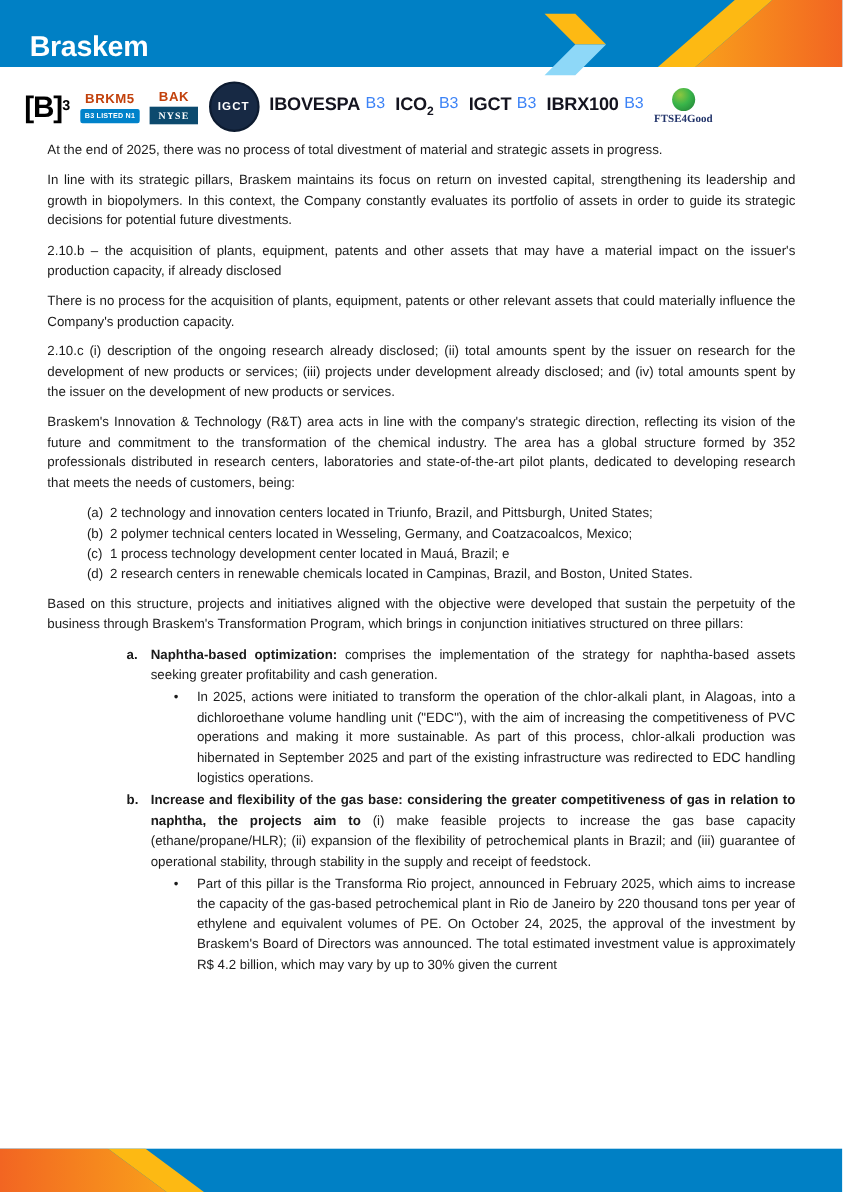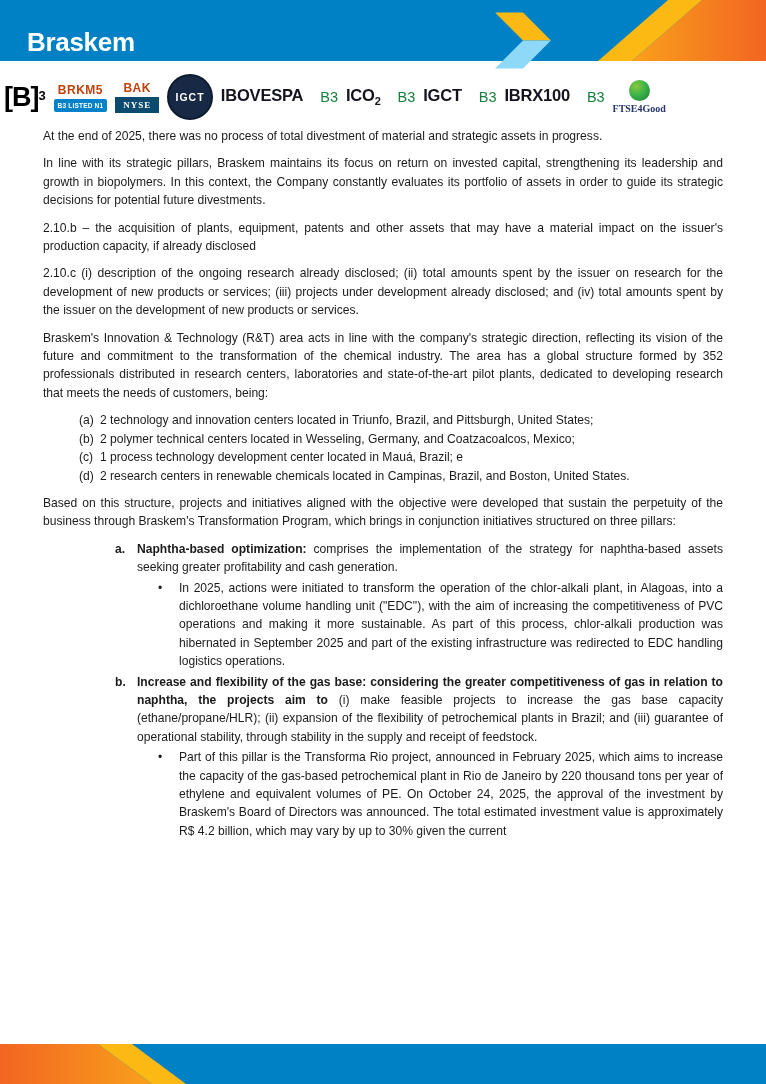--- a/index.html
+++ b/index.html
@@ -7,33 +7,33 @@
   .page{position:relative;width:766px;height:1084px;margin:0 auto;background:#ffffff;overflow:hidden}
 
   
   .page-header{position:absolute;top:0;left:0;width:646px;height:61px}
   .page-header svg{display:block;width:766px;height:61px}
   .brand{position:absolute;left:27px;top:13px;display:flex;align-items:center;gap:5px}
   .brand-text{color:#ffffff;font-size:26px;font-weight:700;letter-spacing:-0.3px}
   .brand-mark{margin-top:-3px}
 
   
-  .logo-strip{position:absolute;top:70px;left:0;width:670px;height:54px;display:flex;align-items:center;justify-content:space-between;padding:0 4px}
+  .logo-strip{position:absolute;top:70px;left:0;width:670px;height:54px;display:flex;align-items:center;justify-content:space-between;padding:0 22px}
   .b3-logo{color:#000}
   .b3-main{font-size:27px;font-weight:700;letter-spacing:-1px}
   .b3-sup{font-size:13px;font-weight:700}
   .ticker-badge{text-align:center}
   .ticker{font-size:12px;font-weight:700;color:#c2410c;letter-spacing:0.5px}
   .listing-pill{margin-top:2px;background:#0082ca;color:#fff;font-size:6.5px;font-weight:700;padding:3px 4px;border-radius:2px;letter-spacing:0.2px;white-space:nowrap}
   .nyse-pill{margin-top:2px;background:#0c4a6e;color:#fff;font-size:9px;font-weight:700;padding:3px 8px;font-family:"Liberation Serif",serif;letter-spacing:1px}
   .xbrk-circle{width:46px;height:46px;border-radius:50%;background:#172944;color:#fff;display:flex;align-items:center;justify-content:center;font-size:10.5px;font-weight:700;letter-spacing:1px;border:2px solid #0d1b30}
-  .index-logo{display:flex;align-items:center;gap:17px}
+  .index-logo{display:flex;align-items:flex-start;gap:5px}
   .index-name{font-size:16.5px;font-weight:800;color:#14141f;letter-spacing:-0.2px}
   .index-sub{font-size:11px;font-weight:800}
-  .index-b3{font-size:14.5px;color:#15803d;font-weight:500}
+  .index-b3{font-size:14.5px;color:#3b82f6;font-weight:500}
   .ftse-logo{text-align:left}
   .ftse-globe{width:21px;height:21px;border-radius:50%;margin:0 auto;background:radial-gradient(circle at 35% 30%,#8dc63f 0%,#39b54a 45%,#1e7a34 100%)}
   .ftse-text{margin-top:2px;font-size:10px;font-weight:700;color:#23356b;font-family:"Liberation Serif",serif}
 
   
   .doc-body{position:absolute;top:127px;left:43px;width:680px;height:917px;overflow:hidden;font-size:12.1px;line-height:18.4px;color:#1b1b1b;text-align:justify}
   .para{margin-bottom:9px}
   .bold{font-weight:700}
   .abc-list{margin:0 0 9px 36px}
   .abc-item{display:flex}
@@ -118,20 +118,21 @@
     <div class="ftse-logo">
       <div class="ftse-globe"></div>
       <div class="ftse-text">FTSE4Good</div>
     </div>
   </div>
 
   <main class="doc-body">
     <p class="para">At the end of 2025, there was no process of total divestment of material and strategic assets in progress.</p>
     <p class="para">In line with its strategic pillars, Braskem maintains its focus on return on invested capital, strengthening its leadership and growth in biopolymers. In this context, the Company constantly evaluates its portfolio of assets in order to guide its strategic decisions for potential future divestments.</p>
     <p class="para">2.10.b – the acquisition of plants, equipment, patents and other assets that may have a material impact on the issuer's production capacity, if already disclosed</p>
+    <p class="para">There is no process for the acquisition of plants, equipment, patents or other relevant assets that could materially influence the Company's production capacity.</p>
     <p class="para">2.10.c (i) description of the ongoing research already disclosed; (ii) total amounts spent by the issuer on research for the development of new products or services; (iii) projects under development already disclosed; and (iv) total amounts spent by the issuer on the development of new products or services.</p>
     <p class="para">Braskem's Innovation &amp; Technology (R&amp;T) area acts in line with the company's strategic direction, reflecting its vision of the future and commitment to the transformation of the chemical industry. The area has a global structure formed by 352 professionals distributed in research centers, laboratories and state-of-the-art pilot plants, dedicated to developing research that meets the needs of customers, being:</p>
 
     <div class="abc-list">
       <div class="abc-item">
         <span class="abc-marker">(a)</span>
         <span class="abc-text">2 technology and innovation centers located in Triunfo, Brazil, and Pittsburgh, United States;</span>
       </div>
       <div class="abc-item">
         <span class="abc-marker">(b)</span>

